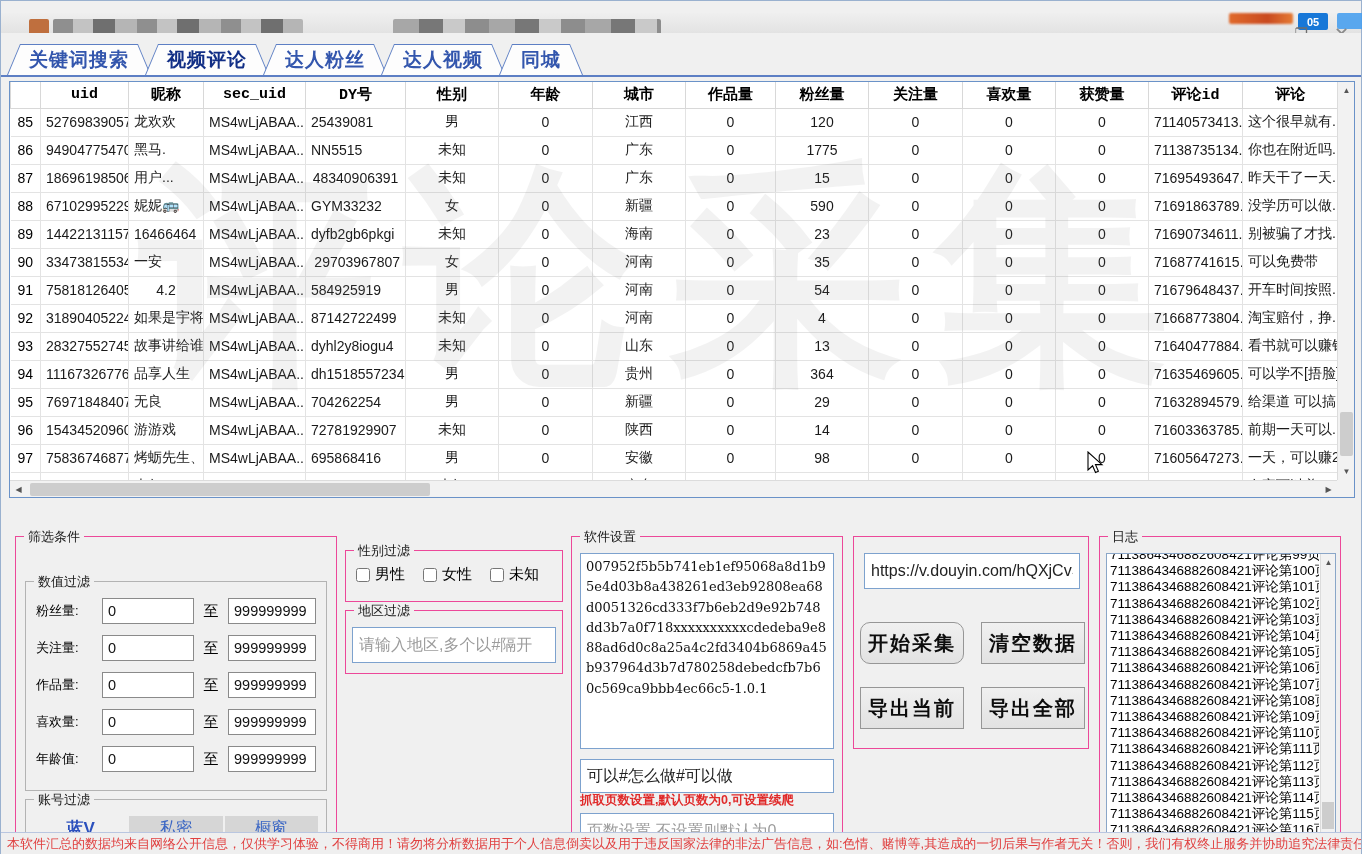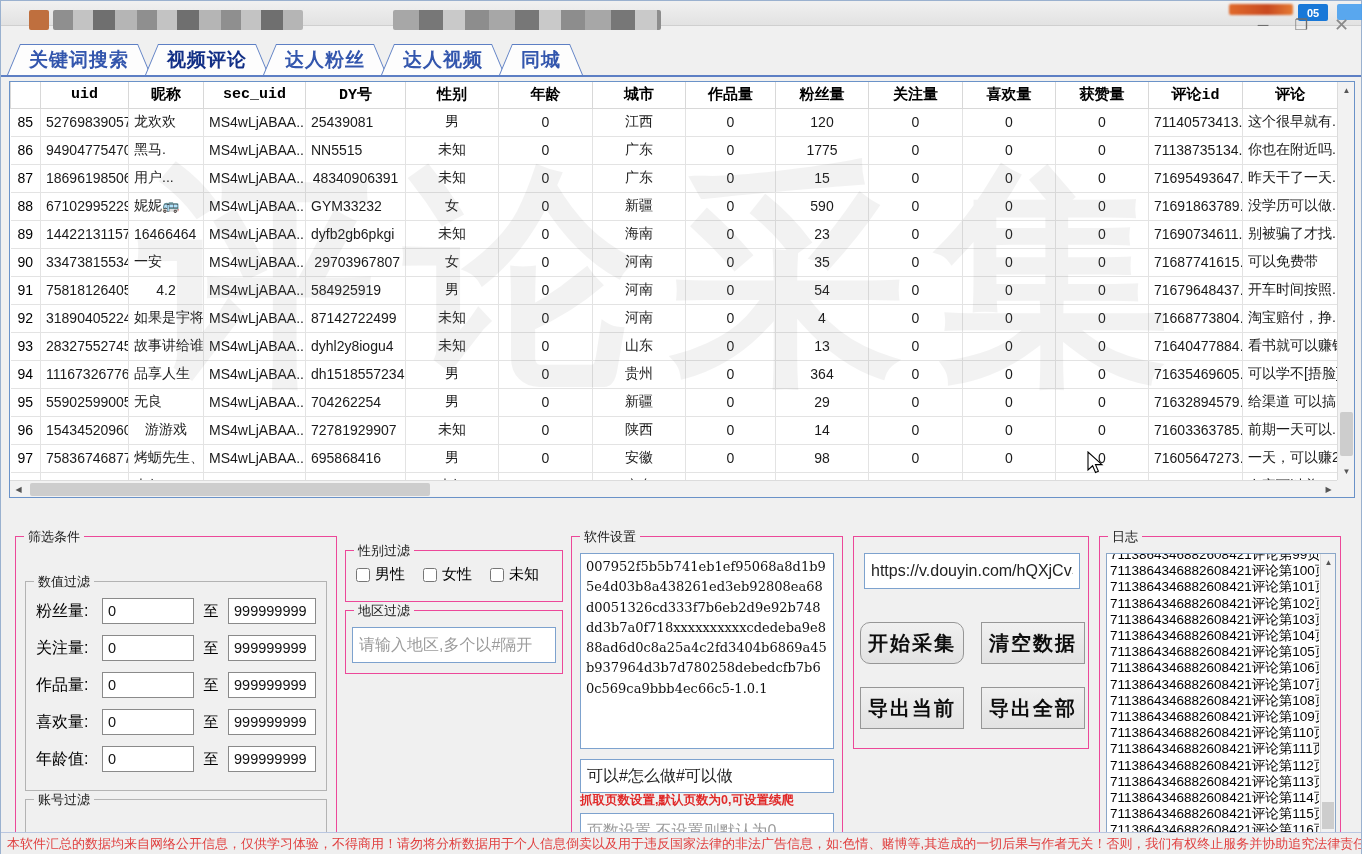--- a/index.html
+++ b/index.html
@@ -2,21 +2,21 @@
 <html><head>
 <meta charset="utf-8">
 <style>
   * { margin:0; padding:0; box-sizing:border-box; }
   html,body { width:1362px; height:854px; overflow:hidden; }
   body { font-family:"Liberation Sans","DejaVu Sans",sans-serif; background:#f0f0f0; position:relative; }
 
   .window { position:absolute; inset:0; background:#f0f0f0; border:1px solid #9ab1cf; }
 
   
-  .titlebar { position:absolute; left:0; top:3px; width:100%; height:22px;
+  .titlebar { position:absolute; left:0; top:12px; width:100%; height:22px;
     background:linear-gradient(#efefef,#e2e2e2); border-bottom:1px solid #cfcfcf; }
   .mosaic { position:absolute; top:6px; height:20px; filter:blur(0.6px); border-radius:2px; }
   .mosaic.m1 { left:28px; width:20px; background:#bf6f3e; }
   .mosaic.m2 { left:52px; width:250px;
     background:repeating-linear-gradient(90deg,#8f8f8f 0 20px,#c3c3c3 20px 40px,#6f6f6f 40px 62px,#b5b5b5 62px 84px); }
   .mosaic.m3 { left:392px; width:268px;
     background:repeating-linear-gradient(90deg,#a7a7a7 0 26px,#777 26px 50px,#c9c9c9 50px 72px,#8d8d8d 72px 96px); }
   .overlay-strip { position:absolute; left:1228px; top:0; width:64px; height:11px;
     background:linear-gradient(90deg,#e06a2c,#c94a20 60%,#e57b35); filter:blur(1px); border-radius:2px; }
   .overlay-badge { position:absolute; left:1297px; top:0; width:30px; height:17px; background:#1878d8;
@@ -58,21 +58,21 @@
   .hthumb { position:absolute; top:2px; height:13px; left:20px; width:400px; background:#cdcdcd; border-radius:2px; }
   .sb-corner { position:absolute; right:0; bottom:0; width:17px; height:17px; background:#f2f2f2; z-index:9; }
 
   
   .gb { position:absolute; border:1px solid #ec4899;margin-top:28px; }
   .gb.gray { border-color:#b3b3b3; }
   .gb-t { position:absolute; top:-9px; left:8px; background:#f0f0f0; padding:0 4px; font-size:13px; color:#1a1a1a; z-index:2; white-space:nowrap; }
 
   
   .numrow { position:absolute; left:10px; height:26px; display:flex; align-items:center; }
-  .numrow .nl { width:66px; font-size:16px; color:#000; }
+  .numrow .nl { width:66px; font-size:13px; color:#000; }
   .numrow input.min { width:92px; height:26px; }
   .numrow .zhi { width:34px; text-align:center; font-size:15px; }
   .numrow input.max { width:88px; height:26px; }
   input.tin { border:1px solid #8a8a8a; background:#fff; font-size:14.5px; padding:2px 5px; font-family:inherit; color:#111; }
   input.bin { border:1px solid #7da2ce; background:#fff; font-size:16px; padding:2px 6px; font-family:inherit; color:#222; width:100%; }
   input::placeholder { color:#9c9c9c; }
 
   
   .seg-row { position:absolute; left:8px; top:16px; width:284px; height:24px; display:flex; }
   .seg { flex:1; display:flex; align-items:center; justify-content:center; font-size:16px; color:#3a66c4; }
@@ -352,39 +352,39 @@
             <td style="text-align: center;">0</td>
             <td style="text-align: center;">364</td>
             <td style="text-align: center;">0</td>
             <td style="text-align: center;">0</td>
             <td style="text-align: center;">0</td>
             <td style="text-align: left;">71635469605...</td>
             <td style="text-align: left;">可以学不[捂脸]</td>
           </tr>
           <tr>
             <td class="rn">95</td>
-            <td style="text-align: left;">55902599005</td>
+            <td style="text-align: left;">76971848407</td>
             <td style="text-align: left;">无良</td>
             <td style="text-align: left;">MS4wLjABAA...</td>
             <td style="text-align: left;">704262254</td>
             <td style="text-align: center;">男</td>
             <td style="text-align: center;">0</td>
             <td style="text-align: center;">新疆</td>
             <td style="text-align: center;">0</td>
             <td style="text-align: center;">29</td>
             <td style="text-align: center;">0</td>
             <td style="text-align: center;">0</td>
             <td style="text-align: center;">0</td>
             <td style="text-align: left;">71632894579...</td>
             <td style="text-align: left;">给渠道 可以搞..</td>
           </tr>
           <tr>
             <td class="rn">96</td>
             <td style="text-align: left;">15434520960...</td>
-            <td style="text-align: center;">游游戏</td>
+            <td style="text-align: left;">游游戏</td>
             <td style="text-align: left;">MS4wLjABAA...</td>
             <td style="text-align: left;">72781929907</td>
             <td style="text-align: center;">未知</td>
             <td style="text-align: center;">0</td>
             <td style="text-align: center;">陕西</td>
             <td style="text-align: center;">0</td>
             <td style="text-align: center;">14</td>
             <td style="text-align: center;">0</td>
             <td style="text-align: center;">0</td>
             <td style="text-align: center;">0</td>
@@ -474,20 +474,25 @@
             <span class="nl">年龄值:</span>
             <input class="tin min" value="0" style="">
             <span class="zhi">至</span>
             <input class="tin max" value="999999999" style="">
           </div>
         </div>
     </div>
 
     <div class="gb gray" style="left:9px; top:234px; width:302px; height:78px;">
       <span class="gb-t">账号过滤</span>
+      <div class="seg-row" id="seg-row">
+          <div class="seg link">蓝V</div>
+          <div class="seg btnseg">私密</div>
+          <div class="seg btnseg">橱窗</div>
+        </div>
       <div class="radio-row" id="radio-row">
           <label>
             <input type="radio" name="account-mode" style="">
             <span>采集</span>
           </label>
           <label>
             <input type="radio" name="account-mode" style="">
             <span>过滤</span>
           </label>
           <label>

